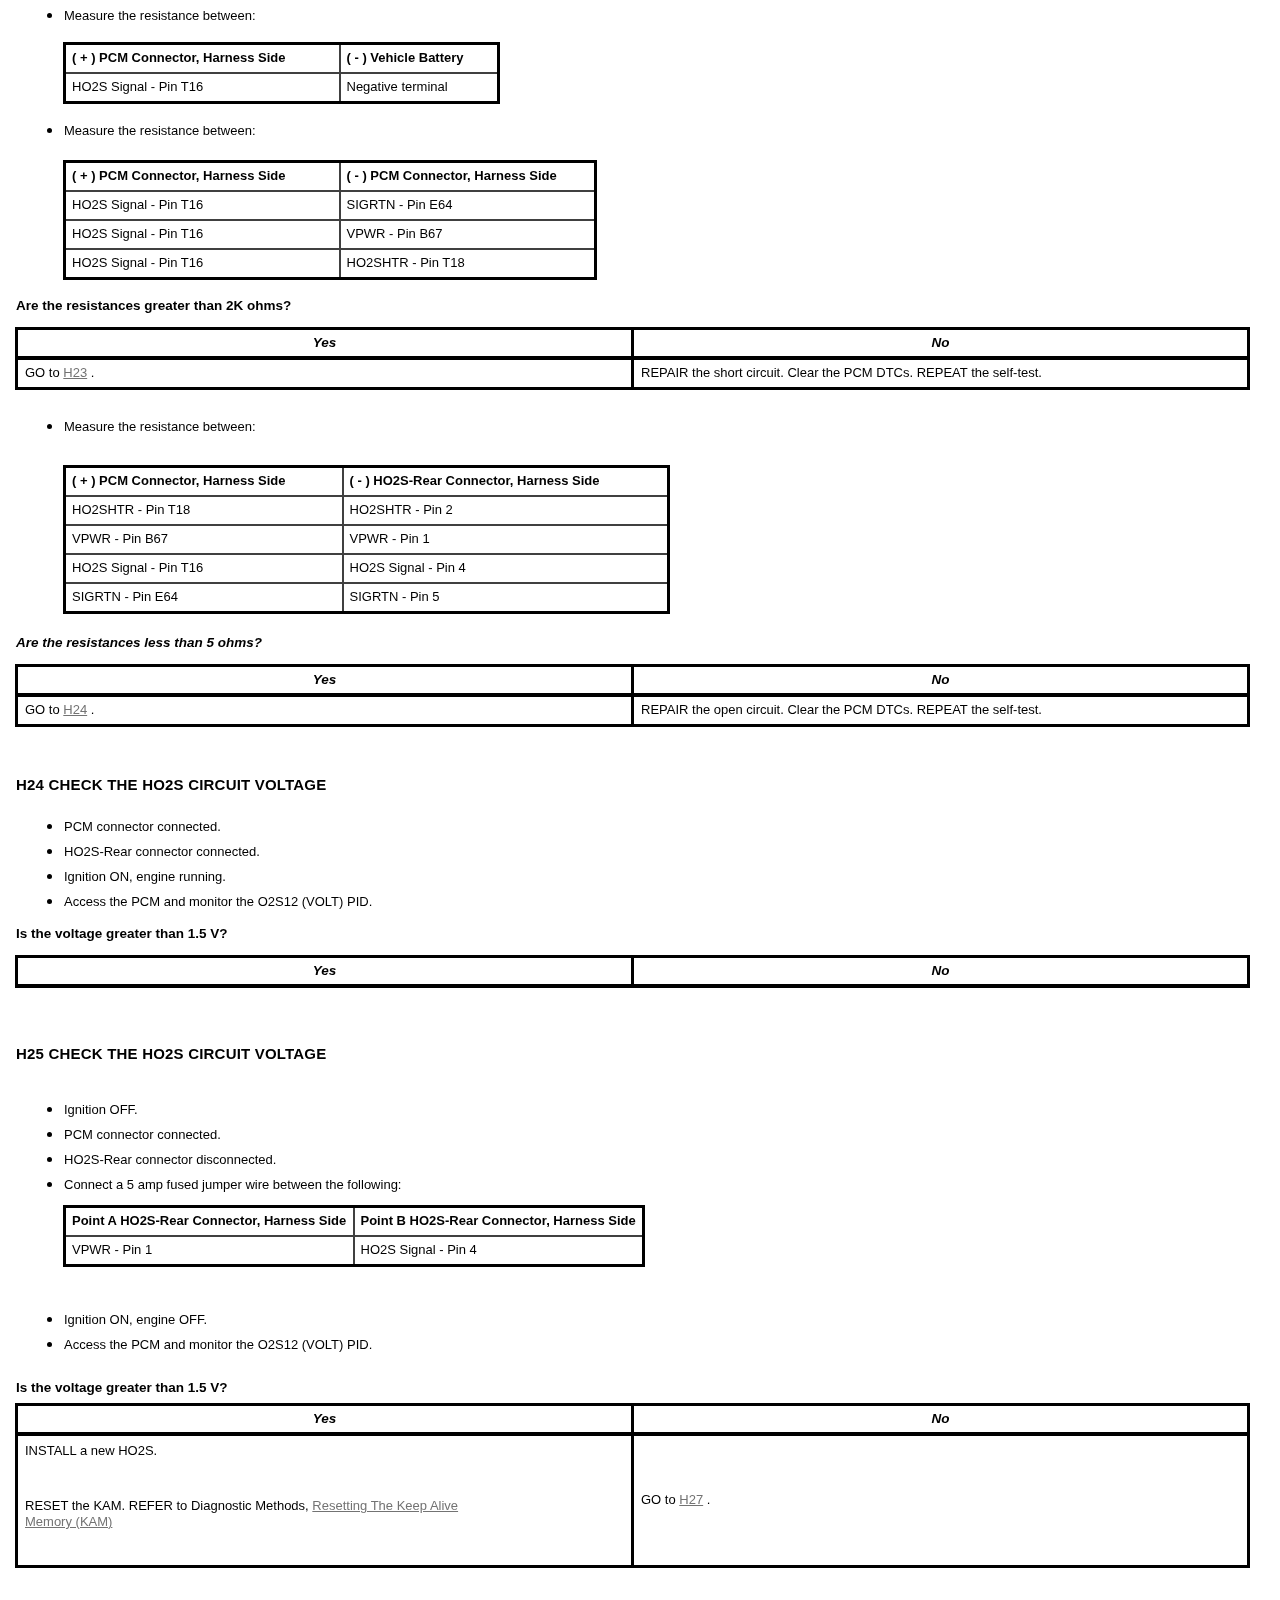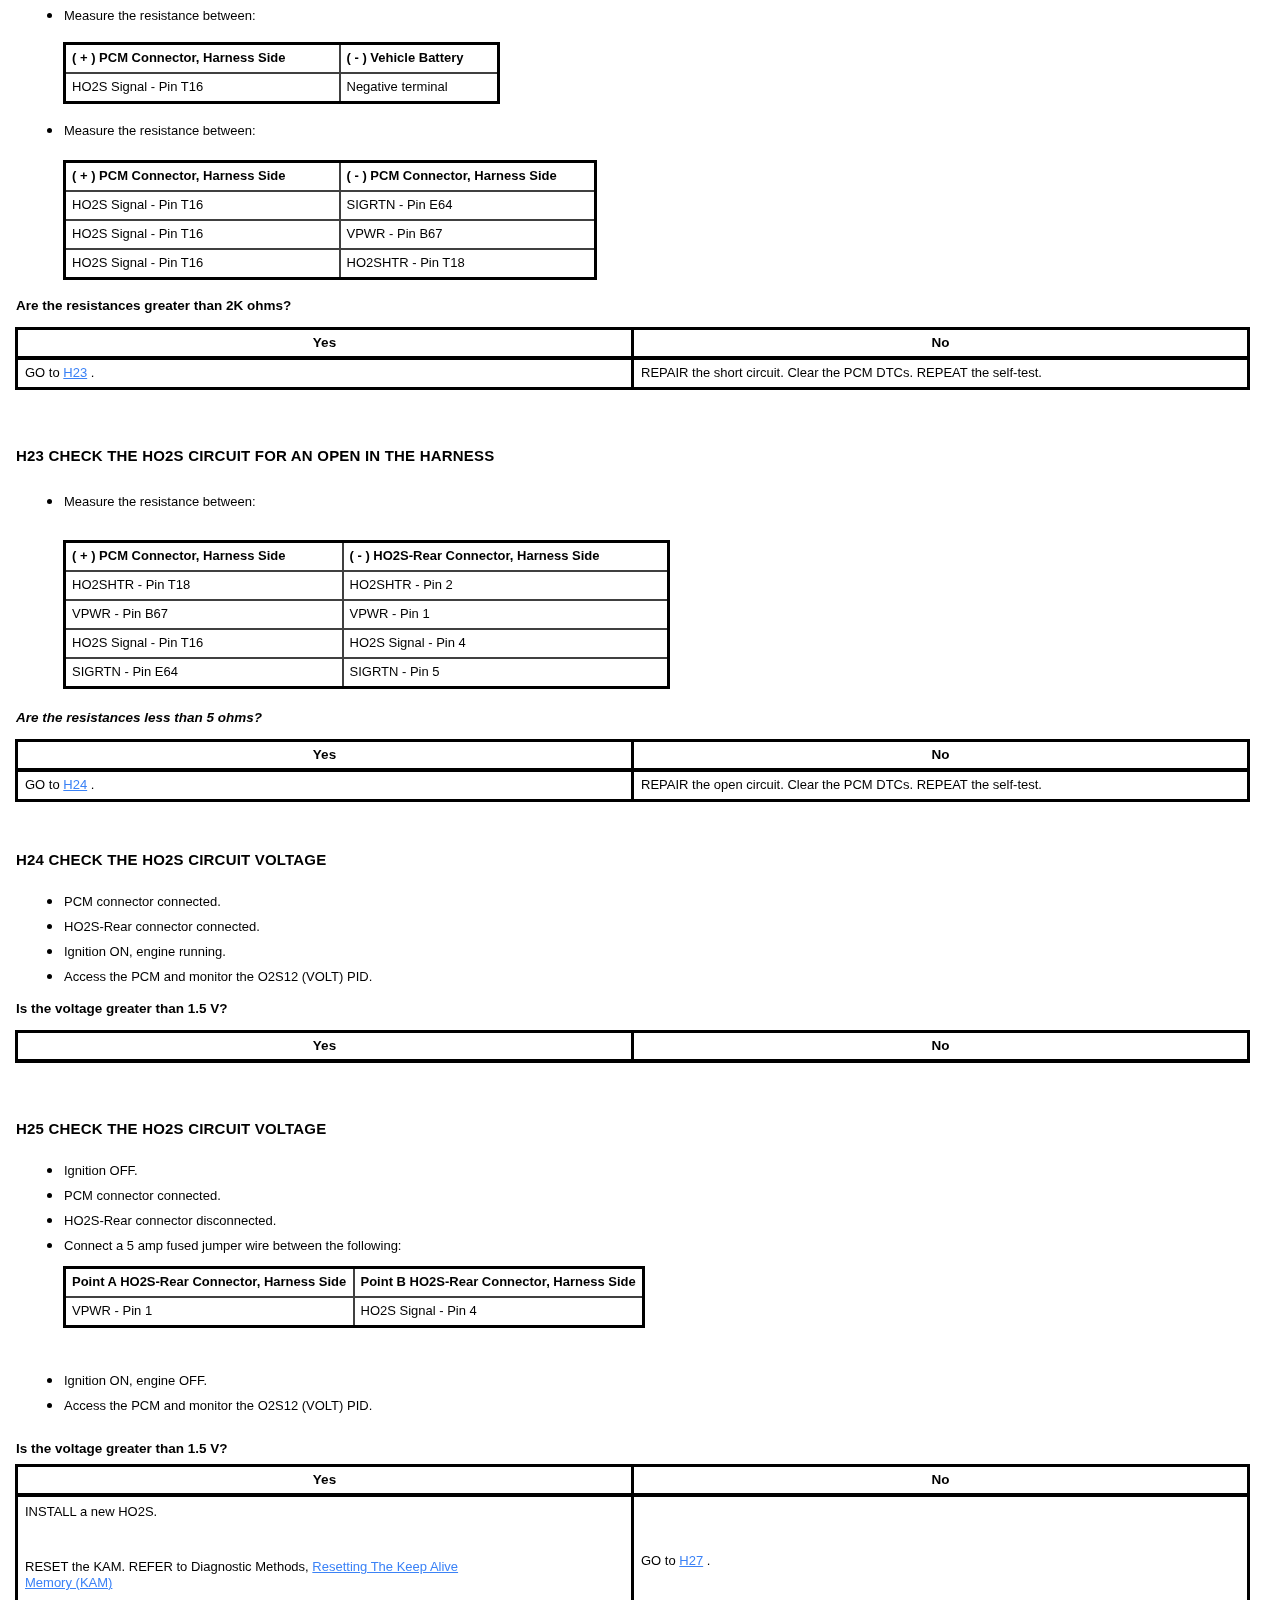--- a/index.html
+++ b/index.html
@@ -80,21 +80,21 @@
     font-size: 13px;
     line-height: 16px;
     padding: 5px 7px 6px 7px;
     vertical-align: middle;
     text-align: left;
   }
   table.decision.tall td { height: 132px; }
   table.decision.tall td.yes-cell { vertical-align: top; padding-top: 7px; }
   .yes-cell .reset-para { margin-top: 39px; max-width: 470px; }
 
-  a.doclink { color: #3b82f6; text-decoration: underline; cursor: pointer; }
+  a.doclink { color: #737373; text-decoration: underline; cursor: pointer; }
 
   
   .heading {
     margin-left: 16px;
     font-weight: bold;
     font-size: 15px;
     line-height: 18px;
     letter-spacing: 0.2px;
   }
 
@@ -108,35 +108,35 @@
   .h23-title  { margin-top: 57px; }
   .b3         { margin-top: 29px; }
   .t3         { margin-top: 30px; }
   .q2         { margin-top: 21px; font-style: italic; }
   .d2         { margin-top: 13px; }
   .h24-title  { margin-top: 49px; }
   .h24-bullets{ margin-top: 25px; }
   .q3         { margin-top: 16px; }
   .d3         { margin-top: 13px; }
   .h25-title  { margin-top: 57px; }
-  .h25-bullets{ margin-top: 25px; }
+  .h25-bullets{ margin-top: 39px; }
   .t4         { margin-top: 12px; }
   .h25-bullets2{ margin-top: 45px; }
   .q4         { margin-top: 27px; }
   .d4         { margin-top: 7px; }
 
   
   .c-275 { width: 275px; }
   .c-159 { width: 159px; }
   .c-256 { width: 256px; }
   .c-278 { width: 278px; }
   .c-326 { width: 326px; }
   .c-345 { width: 289px; }
   .c-340 { width: 280px; }
-  .c-half { width: 616px; }
+  .c-half { width: 616px; font-style: italic; }
 </style>
 </head>
 <body>
 
 <div class="page">
 
   <div class="mt-first"></div>
 
   <div class="bullet">Measure the resistance between:</div>
 
@@ -184,21 +184,20 @@
       <th class="c-half">Yes</th>
       <th class="c-half">No</th>
     </tr>
     <tr>
       <td><span>GO to </span><a class="doclink">H23</a><span> .</span></td>
       <td>REPAIR the short circuit. Clear the PCM DTCs. REPEAT the self-test.</td>
     </tr>
   </tbody>
     </table>
 
-  <div class="heading h23-title">H23 CHECK THE HO2S CIRCUIT FOR AN OPEN IN THE HARNESS</div>
 
   <div class="bullet b3">Measure the resistance between:</div>
 
   <table class="spec t3">
     <tbody>
         <tr>
       <th class="c-278">( + ) PCM Connector, Harness Side</th>
       <th class="c-326">( - ) HO2S-Rear Connector, Harness Side</th>
     </tr>
     <tr>

